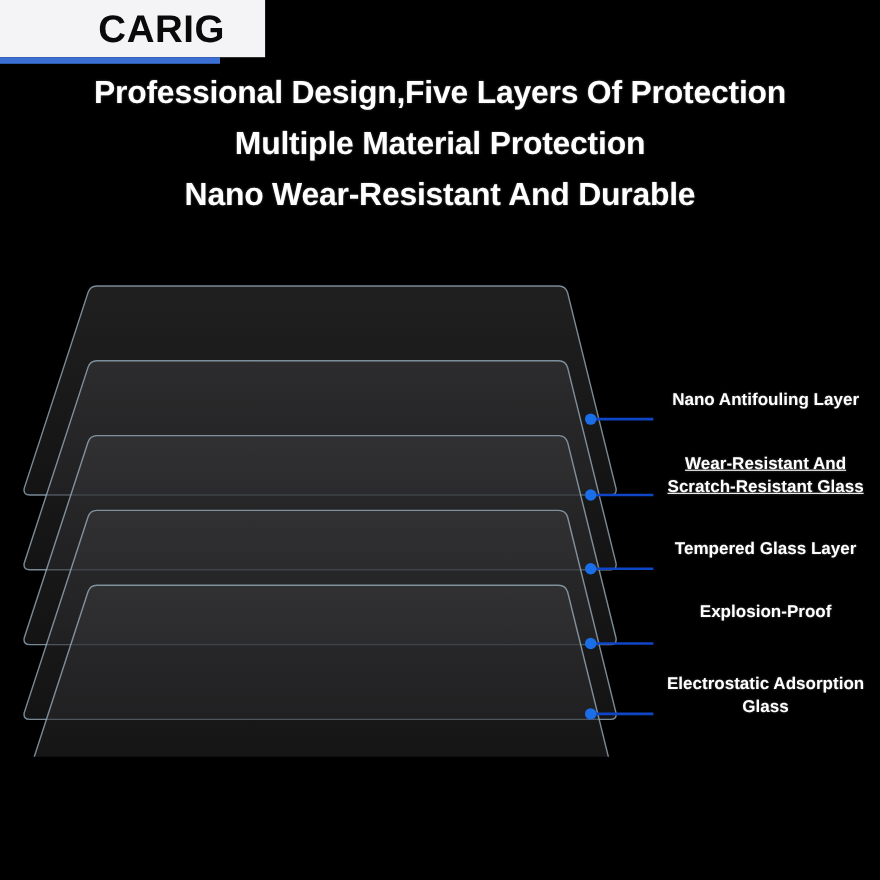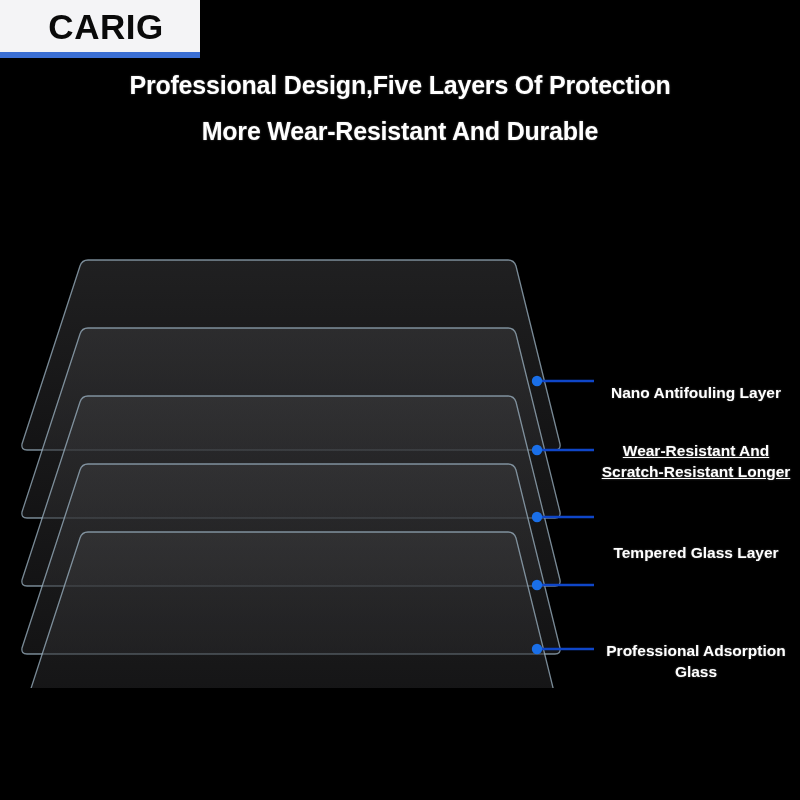--- a/index.html
+++ b/index.html
@@ -31,20 +31,21 @@
   .logo-plate {
     position: absolute;
     left: 0;
     top: 0;
     width: 200px;
     height: 52px;
     background: #f4f4f6;
     display: flex;
     align-items: center;
     justify-content: center;
+    padding-left: 41px;
   }
   .logo-text {
     color: #0a0a0a;
     font-family: "Liberation Sans", sans-serif;
     font-weight: bold;
     font-size: 35px;
     letter-spacing: 0.5px;
     line-height: 1;
     padding-left: 22px;
     padding-right: 10px;
@@ -64,21 +65,21 @@
     position: absolute;
     left: 0;
     top: 62px;
     width: 800px;
     text-align: center;
   }
   .headline-line {
     color: #ffffff;
     font-family: "Liberation Sans", sans-serif;
     font-weight: bold;
-    font-size: 25px;
+    font-size: 29px;
     line-height: 46px;
     letter-spacing: -0.2px;
     white-space: nowrap;
     text-shadow: 0 0 2px rgba(255,255,255,0.35);
   }
 
   
   .stack {
     position: absolute;
     left: 0;
@@ -87,21 +88,21 @@
     height: 440px;
   }
   .stack svg {
     display: block;
   }
 
   
   .callouts {
     position: absolute;
     left: 0;
-    top: 260px;
+    top: 231px;
     width: 760px;
     height: 440px;
     pointer-events: none;
   }
   .callout {
     position: absolute;
     left: 596px;
     width: 200px;
     color: #ffffff;
     font-family: "Liberation Sans", sans-serif;
@@ -124,21 +125,22 @@
 
   <div class="logo-block">
     <div class="logo-plate">
       <span class="logo-text">CARIG</span>
     </div>
     <div class="logo-bar"></div>
   </div>
 
   <div class="headline">
     <div class="headline-line">Professional Design,Five Layers Of Protection</div>
-    <div class="headline-line">More Wear-Resistant And Durable</div>
+    <div class="headline-line">Multiple Material Protection</div>
+    <div class="headline-line">Nano Wear-Resistant And Durable</div>
   </div>
 
   <div class="stack">
     <svg width="800" height="440" viewBox="0 0 800 440" xmlns="http://www.w3.org/2000/svg">
       <defs>
 
         <path id="sheet" d="M 88,4
                  L 508,4
                  Q 514,4 516,10
                  L 560,188
@@ -193,30 +195,31 @@
   </div>
 
   <div class="callouts">
 
     <div class="callout" style="top:122px;">
       <span class="callout-line1">Nano Antifouling Layer</span>
     </div>
 
     <div class="callout" style="top:180px;text-decoration:underline;">
       <span class="callout-line1">Wear-Resistant And</span>
-      <span class="callout-line2">Scratch-Resistant Longer</span>
-    </div>
-
-    <div class="callout" style="top:258px;margin-top:24px;">
+      <span class="callout-line2">Scratch-Resistant Glass</span>
+    </div>
+
+    <div class="callout" style="top:258px;">
       <span class="callout-line1">Tempered Glass Layer</span>
     </div>
 
     <div class="callout" style="top:315px;">
+      <span class="callout-line1">Explosion-Proof</span>
     </div>
 
     <div class="callout" style="top:380px;">
-      <span class="callout-line1">Professional Adsorption</span>
+      <span class="callout-line1">Electrostatic Adsorption</span>
       <span class="callout-line2">Glass</span>
     </div>
 
   </div>
 
 </div>
 
 </body></html>

